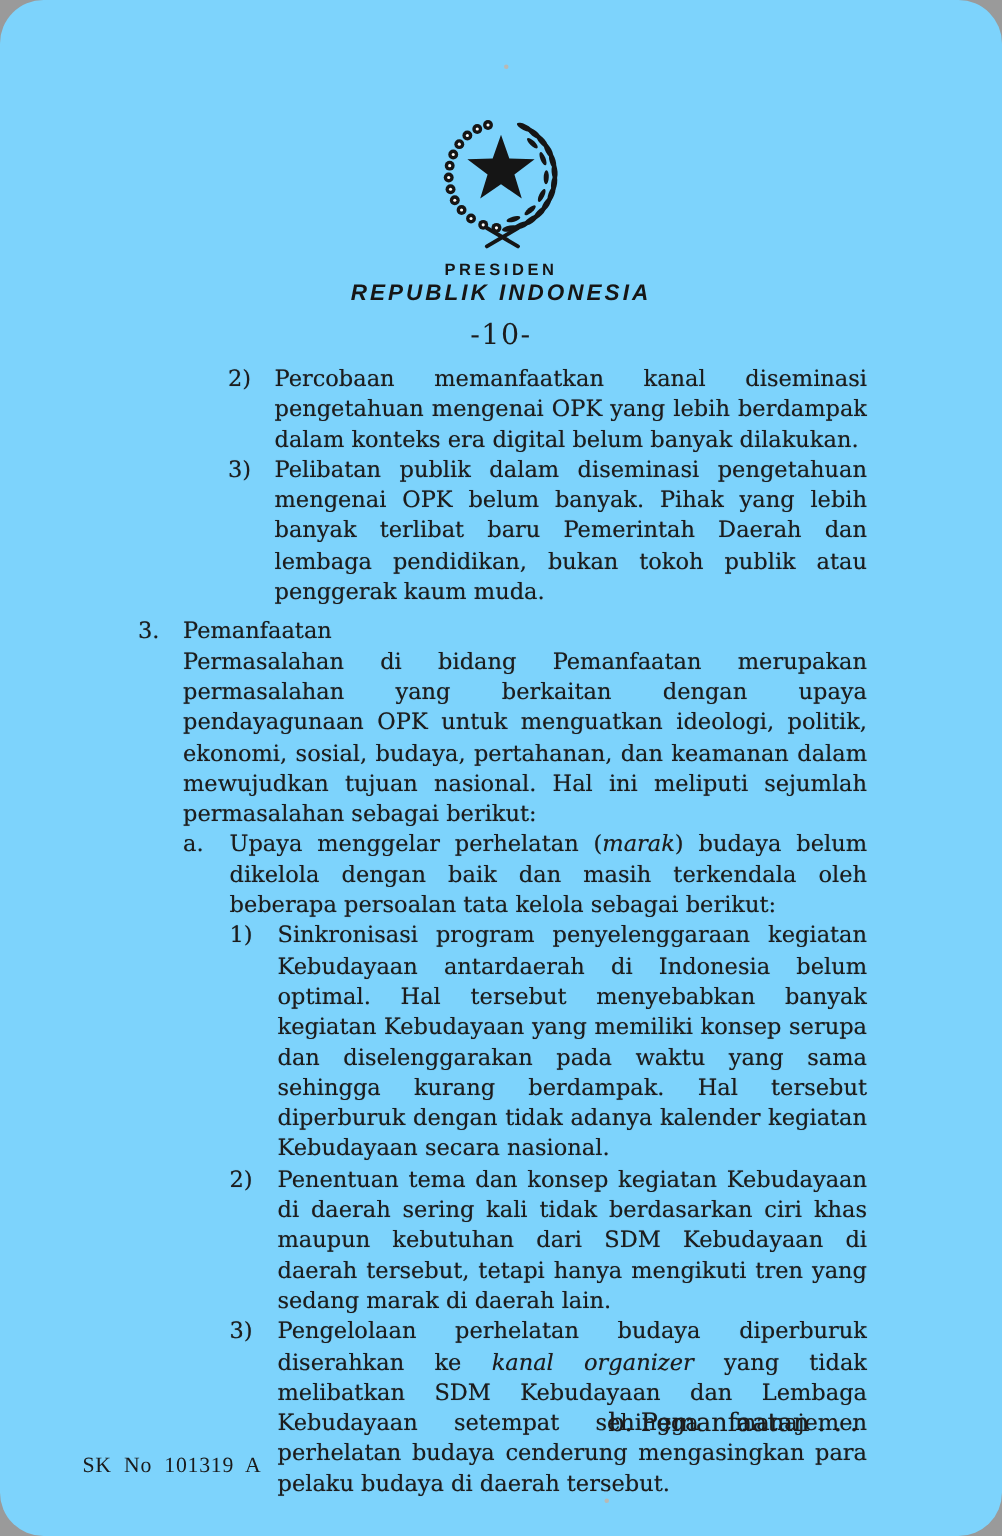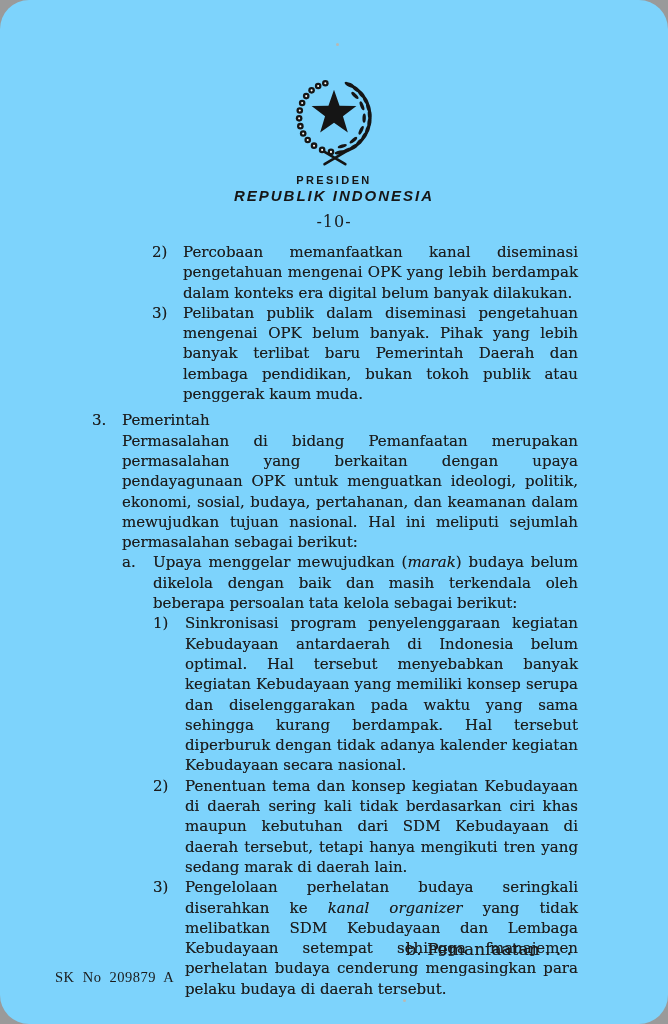--- a/index.html
+++ b/index.html
@@ -43,21 +43,21 @@
     font-weight: 700;
     font-size: 15px;
     letter-spacing: 2px;
     color: #161616;
     font-style: italic;
   }
   .pagenum {
     position: absolute;
     top: 212px; left: 0; right: 0;
     text-align: center;
-    font-size: 16px;
+    font-size: 19px;
     letter-spacing: 1px;
   }
 
   .doc-body {
     position: absolute;
     top: 242px;
     left: 92px;
     width: 486px;
     font-size: 15px;
     line-height: 20.3px;
@@ -184,48 +184,48 @@
       </div>
       <div class="li">
         <span class="marker">3)</span>
         <p class="li-text jt">Pelibatan publik dalam diseminasi pengetahuan mengenai OPK belum banyak. Pihak yang lebih banyak terlibat baru Pemerintah Daerah dan lembaga pendidikan, bukan tokoh publik atau penggerak kaum muda.</p>
       </div>
     </div>
 
     <section class="sec">
       <span class="marker">3.</span>
       <div class="sec-content">
-        <div class="sec-title">Pemerintah</div>
+        <div class="sec-title">Pemanfaatan</div>
         <p class="jt">Permasalahan di bidang Pemanfaatan merupakan permasalahan yang berkaitan dengan upaya pendayagunaan OPK untuk menguatkan ideologi, politik, ekonomi, sosial, budaya, pertahanan, dan keamanan dalam mewujudkan tujuan nasional. Hal ini meliputi sejumlah permasalahan sebagai berikut:</p>
 
         <div class="subsec">
           <span class="marker">a.</span>
           <div class="subsec-content">
-            <p class="jt"><span>Upaya menggelar mewujudkan (</span><em>marak</em><span>) budaya belum dikelola dengan baik dan masih terkendala oleh beberapa persoalan tata kelola sebagai berikut:</span></p>
+            <p class="jt"><span>Upaya menggelar perhelatan (</span><em>marak</em><span>) budaya belum dikelola dengan baik dan masih terkendala oleh beberapa persoalan tata kelola sebagai berikut:</span></p>
 
             <div class="sub-list">
               <div class="li">
                 <span class="marker">1)</span>
                 <p class="li-text jt">Sinkronisasi program penyelenggaraan kegiatan Kebudayaan antardaerah di Indonesia belum optimal. Hal tersebut menyebabkan banyak kegiatan Kebudayaan yang memiliki konsep serupa dan diselenggarakan pada waktu yang sama sehingga kurang berdampak. Hal tersebut diperburuk dengan tidak adanya kalender kegiatan Kebudayaan secara nasional.</p>
               </div>
               <div class="li">
                 <span class="marker">2)</span>
                 <p class="li-text jt">Penentuan tema dan konsep kegiatan Kebudayaan di daerah sering kali tidak berdasarkan ciri khas maupun kebutuhan dari SDM Kebudayaan di daerah tersebut, tetapi hanya mengikuti tren yang sedang marak di daerah lain.</p>
               </div>
               <div class="li">
                 <span class="marker">3)</span>
-                <p class="li-text jt"><span>Pengelolaan perhelatan budaya seringkali diserahkan ke </span><em>kanal organizer</em><span> yang tidak melibatkan SDM Kebudayaan dan Lembaga Kebudayaan setempat sehingga manajemen perhelatan budaya cenderung mengasingkan para pelaku budaya di daerah tersebut.</span></p>
+                <p class="li-text jt"><span>Pengelolaan perhelatan budaya diperburuk diserahkan ke </span><em>kanal organizer</em><span> yang tidak melibatkan SDM Kebudayaan dan Lembaga Kebudayaan setempat sehingga manajemen perhelatan budaya cenderung mengasingkan para pelaku budaya di daerah tersebut.</span></p>
               </div>
             </div>
 
           </div>
         </div>
       </div>
     </section>
 
   </main>
 
   <div class="catchword">b. Pemanfaatan . . .</div>
-  <div class="skno">SK No 209879 A</div>
+  <div class="skno">SK No 101319 A</div>
 
   <span class="scan-dot dot-bottom"></span>
 
 </div>
 
 </body></html>

